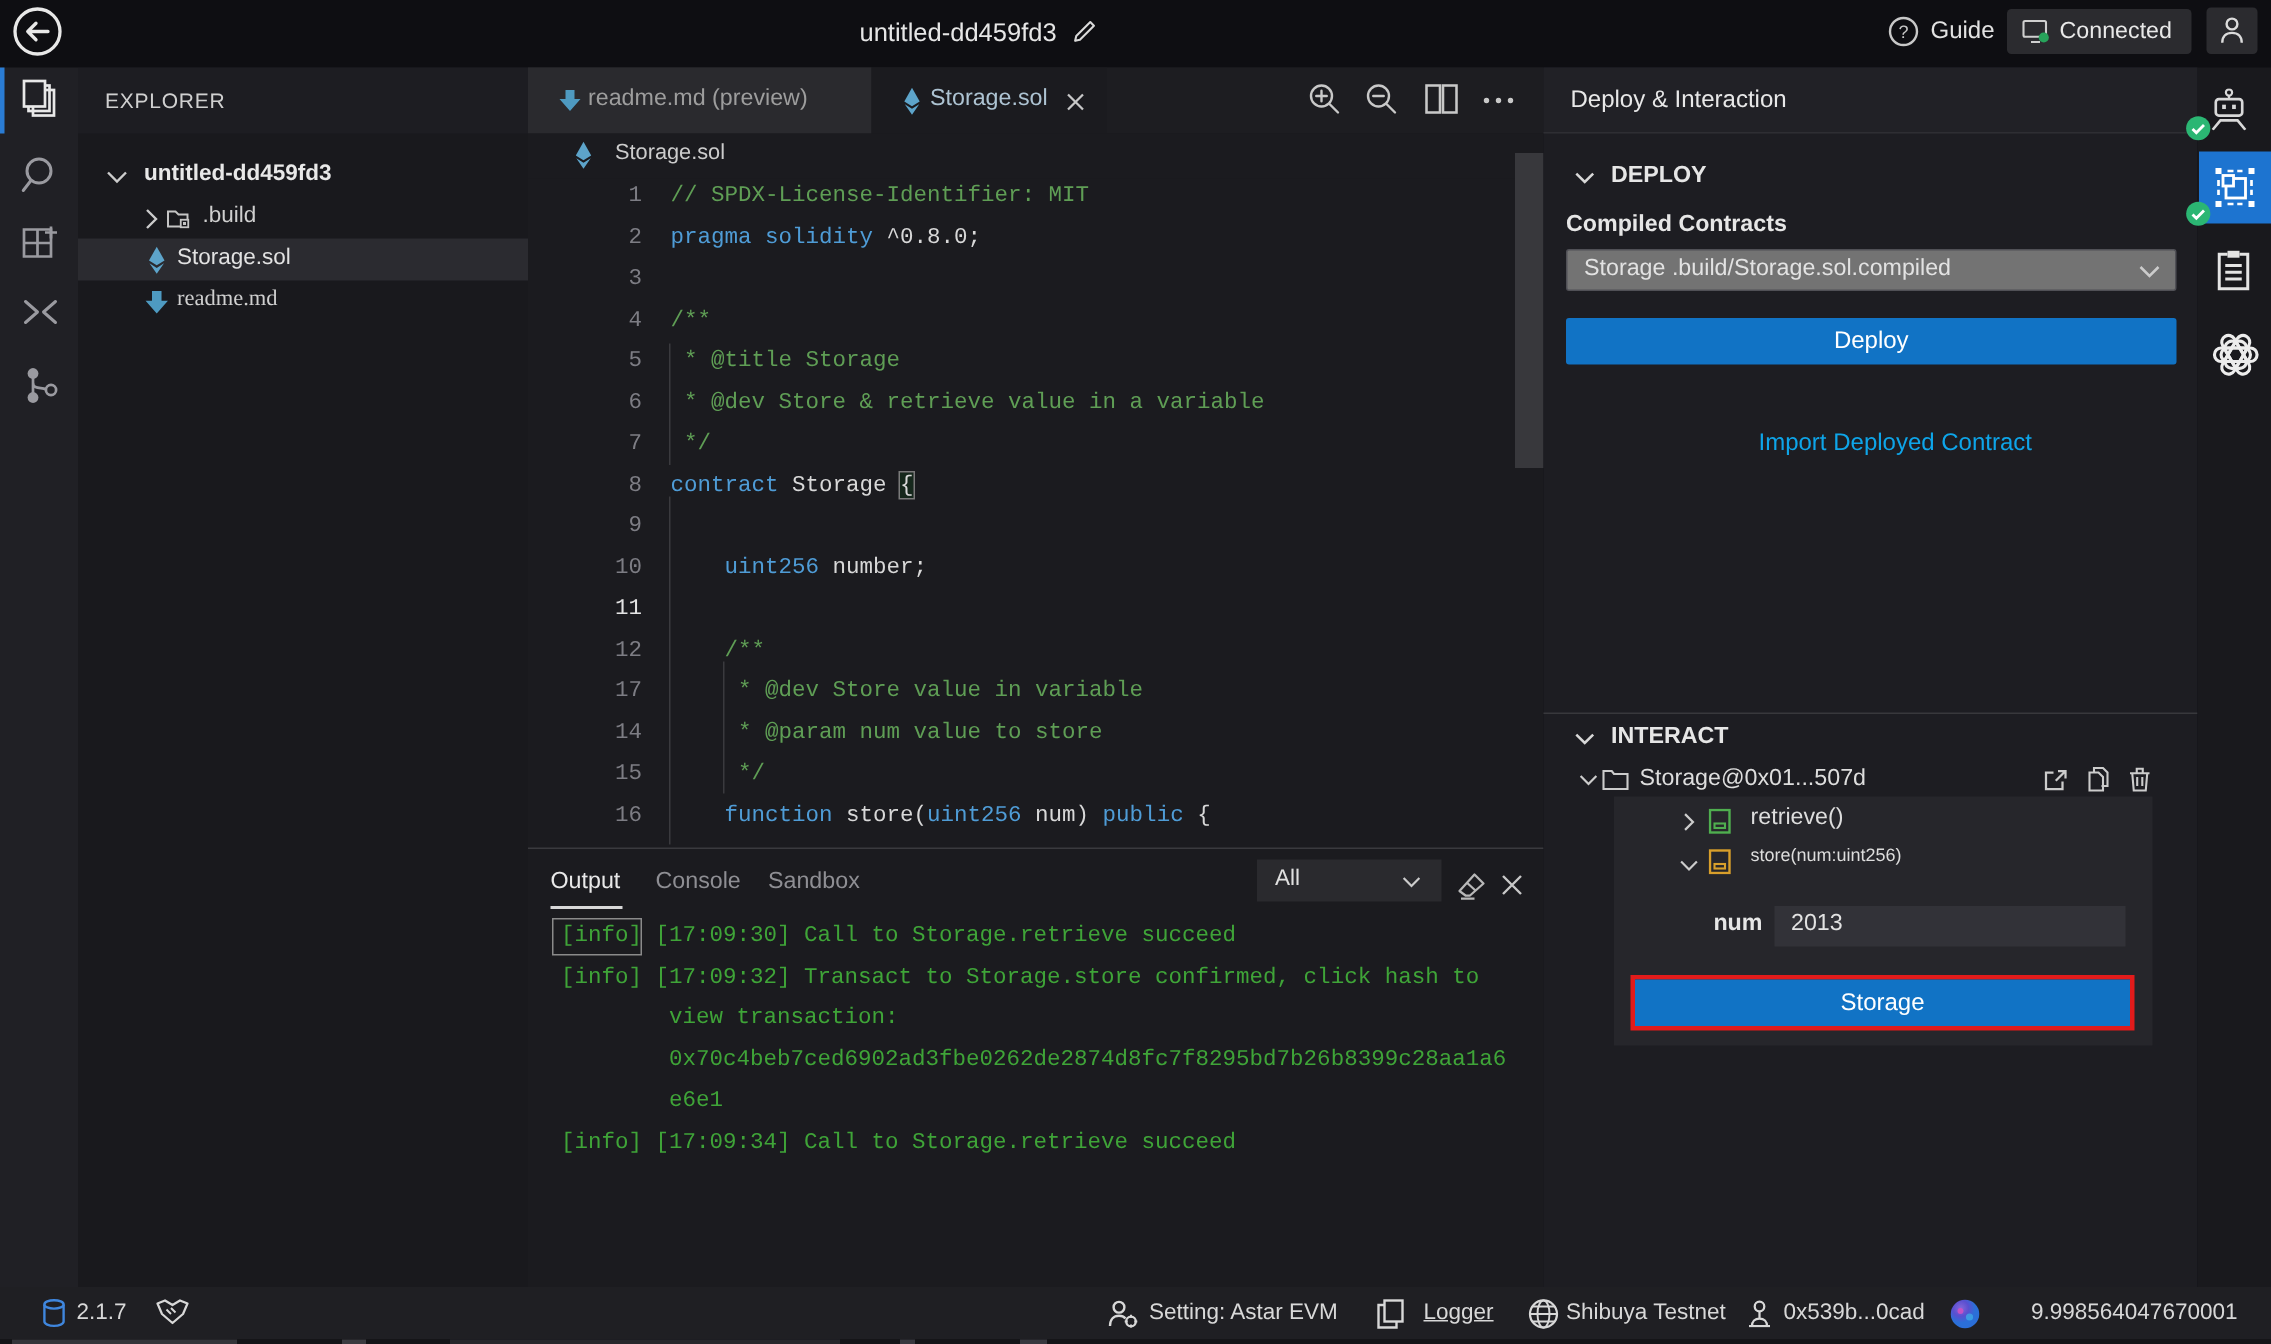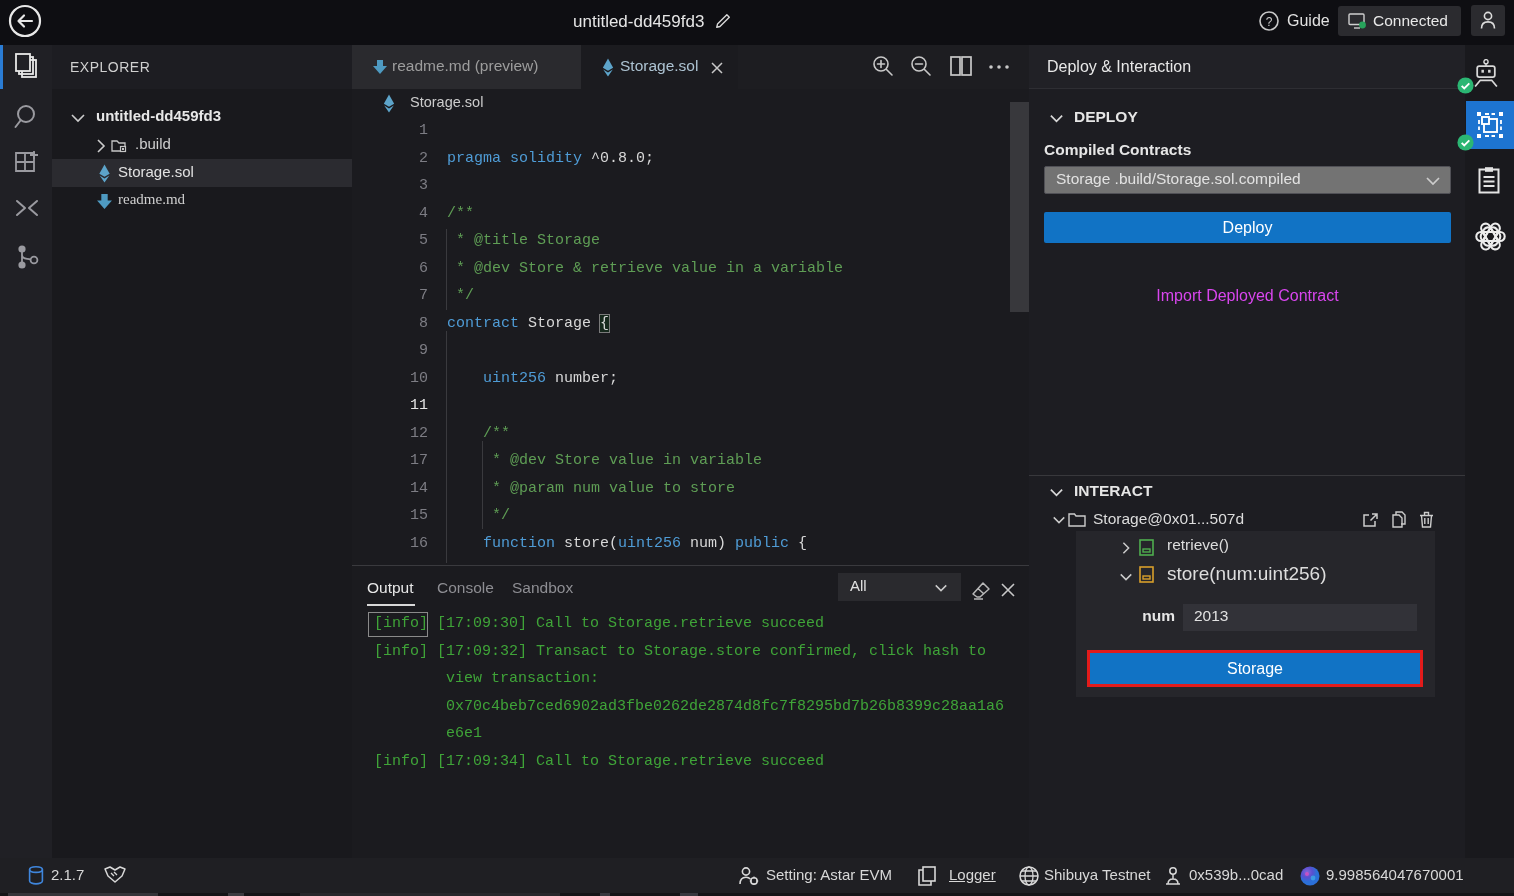--- a/index.html
+++ b/index.html
@@ -173,20 +173,21 @@
     </div>
     <div id="breadcrumb">
       <svg width="12" height="19" viewBox="0 0 14 22" style="position:absolute;left:31px;top:5px;">
         <path d="M7 0.5 L13 11.2 L7 14.9 L1 11.2 Z" fill="#5da4ca"></path>
         <path d="M7 21.5 L12.6 13.4 L7 16.9 L1.4 13.4 Z" fill="#5da4ca"></path>
       </svg>
       <span style="position:absolute;left:58px;top:5px;">Storage.sol</span>
     </div>
     <div id="code">
       <div class="ln" style="top:0;">1</div>
+        <div class="cl" style="top:0;"><span class="cm">// SPDX-License-Identifier: MIT</span></div>
       <div class="ln" style="top:27.5px;">2</div>
         <div class="cl" style="top:27.5px;"><span class="kw">pragma</span> <span class="kw">solidity</span> ^0.8.0;</div>
       <div class="ln" style="top:55px;">3</div>
       <div class="ln" style="top:82.5px;">4</div>
         <div class="cl" style="top:82.5px;"><span class="cm">/**</span></div>
       <div class="ln" style="top:110px;">5</div>
         <div class="cl" style="top:110px;"><span class="cm">&nbsp;* @title Storage</span></div>
       <div class="ln" style="top:137.5px;">6</div>
         <div class="cl" style="top:137.5px;"><span class="cm">&nbsp;* @dev Store &amp; retrieve value in a variable</span></div>
       <div class="ln" style="top:165px;">7</div>
@@ -247,21 +248,21 @@
       </svg>
     <span style="position:absolute;left:45px;top:63px;font-size:15.5px;font-weight:bold;color:#e6e6e6;">DEPLOY</span>
     <span style="position:absolute;left:15px;top:96px;font-size:15.5px;font-weight:bold;color:#e6e6e6;">Compiled Contracts</span>
     <div style="position:absolute;left:15px;top:121px;width:407px;height:28px;background:#737373;border:1px solid #505056;border-radius:2px;">
       <span style="position:absolute;left:11px;top:3px;font-size:15.5px;color:#e2e2e2;">Storage .build/Storage.sol.compiled</span>
       <svg width="16" height="16" viewBox="0 0 16 16" style="position:absolute;left:380px;top:6px;">
           <path d="M2 5 L8 11 L14 5" fill="none" stroke="#cccccc" stroke-width="1.7"></path>
         </svg>
     </div>
     <div style="position:absolute;left:15px;top:167px;width:407px;height:31px;background:#1173c5;border-radius:2px;text-align:center;line-height:31px;font-size:16px;color:#ffffff;">Deploy</div>
-    <div style="position:absolute;left:15px;top:242px;width:407px;text-align:center;font-size:16px;color:#d946ef;">Import Deployed Contract</div>
+    <div style="position:absolute;left:31px;top:242px;width:407px;text-align:center;font-size:16px;color:#0ea5e9;">Import Deployed Contract</div>
     <div style="position:absolute;left:0;top:430px;width:436px;height:1px;background:#38383c;"></div>
     <svg width="15" height="15" viewBox="0 0 16 16" style="position:absolute;left:20px;top:440px;">
         <path d="M2 5 L8 11 L14 5" fill="none" stroke="#d8d8d8" stroke-width="1.8"></path>
       </svg>
     <span style="position:absolute;left:45px;top:437px;font-size:15.5px;font-weight:bold;color:#e6e6e6;">INTERACT</span>
     <svg width="14" height="14" viewBox="0 0 16 16" style="position:absolute;left:23px;top:468px;">
         <path d="M2 5 L8 11 L14 5" fill="none" stroke="#cccccc" stroke-width="1.7"></path>
       </svg>
     <svg width="18" height="15" viewBox="0 0 18 15" style="position:absolute;left:39px;top:467px;">
         <path d="M1 2 h5.5 l1.5 2 H17 v10 H1 Z" fill="none" stroke="#cccccc" stroke-width="1.4"></path>
@@ -287,21 +288,21 @@
           <rect x="4" y="10" width="7" height="3" fill="none" stroke="#4fae4f" stroke-width="1.4"></rect>
         </svg>
       <span style="position:absolute;left:91px;top:5px;font-size:15.5px;color:#dddddd;">retrieve()</span>
       <svg width="14" height="14" viewBox="0 0 16 16" style="position:absolute;left:43px;top:39px;">
           <path d="M2 5 L8 11 L14 5" fill="none" stroke="#cccccc" stroke-width="1.7"></path>
         </svg>
       <svg width="15" height="17" viewBox="0 0 15 17" style="position:absolute;left:63px;top:35px;">
           <rect x="1" y="1" width="13" height="15" fill="none" stroke="#d89f2b" stroke-width="1.6"></rect>
           <rect x="4" y="10" width="7" height="3" fill="none" stroke="#d89f2b" stroke-width="1.4"></rect>
         </svg>
-      <span style="position:absolute;left:91px;top:32px;font-size:19px;color:#dddddd;">store(num:uint256)</span>
+      <span style="position:absolute;left:91px;top:32px;font-size:12px;color:#dddddd;">store(num:uint256)</span>
       <span style="position:absolute;left:30px;top:76px;width:69px;text-align:right;font-size:15.5px;font-weight:bold;color:#e6e6e6;">num</span>
       <div style="position:absolute;left:107px;top:73px;width:234px;height:27px;background:#323238;">
         <span style="position:absolute;left:11px;top:3px;font-size:15.5px;color:#e2e2e2;">2013</span>
       </div>
     </div>
     <div style="position:absolute;left:58px;top:605px;width:336px;height:37px;border:3px solid #e21b1b;">
       <div style="position:absolute;left:0;top:0;width:330px;height:31px;background:#1173c5;text-align:center;line-height:31px;font-size:16px;color:#ffffff;">Storage</div>
     </div>
   </div>
   <div id="ricons">
@@ -388,21 +389,21 @@
           <radialGradient id="astar" cx="35%" cy="30%">
             <stop offset="0%" stop-color="#8468d8"></stop>
             <stop offset="55%" stop-color="#5a4fd0"></stop>
             <stop offset="100%" stop-color="#2b6fd8"></stop>
           </radialGradient>
         </defs>
       <circle cx="10" cy="10" r="9.5" fill="url(#astar)"></circle>
       <circle cx="7" cy="8" r="2" fill="#d84fc0" opacity="0.8"></circle>
       <circle cx="13" cy="12" r="2.4" fill="#3fb0e8" opacity="0.7"></circle>
     </svg>
-    <span style="position:absolute;left:1326px;top:8px;">9.998564047670001</span>
+    <span style="position:absolute;left:1354px;top:8px;">9.998564047670001</span>
   </div>
   <div id="belowbar">
       <div style="position:absolute;left:8px;top:0px;width:150px;height:3px;background:#4a4a50;opacity:0.6;"></div>
       <div style="position:absolute;left:228px;top:0px;width:16px;height:3px;background:#55555c;opacity:0.6;"></div>
       <div style="position:absolute;left:300px;top:0;width:260px;height:3px;background:#3a3a40;opacity:0.5;"></div>
       <div style="position:absolute;left:600px;top:0;width:10px;height:3px;background:#50505a;opacity:0.6;"></div>
       <div style="position:absolute;left:680px;top:0;width:18px;height:3px;background:#50505a;opacity:0.6;"></div>
     </div>
 </div>
 

